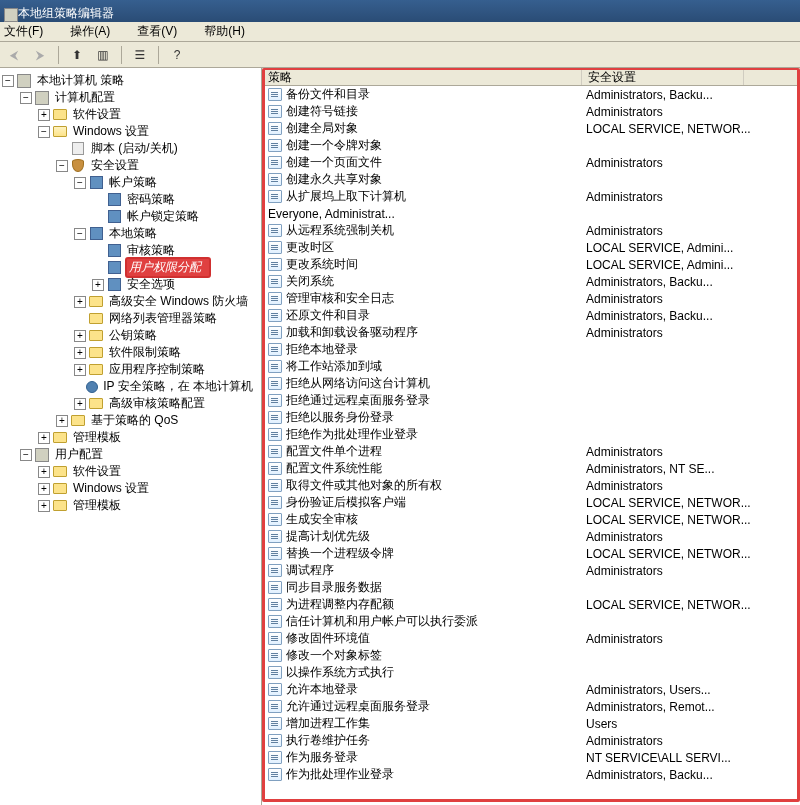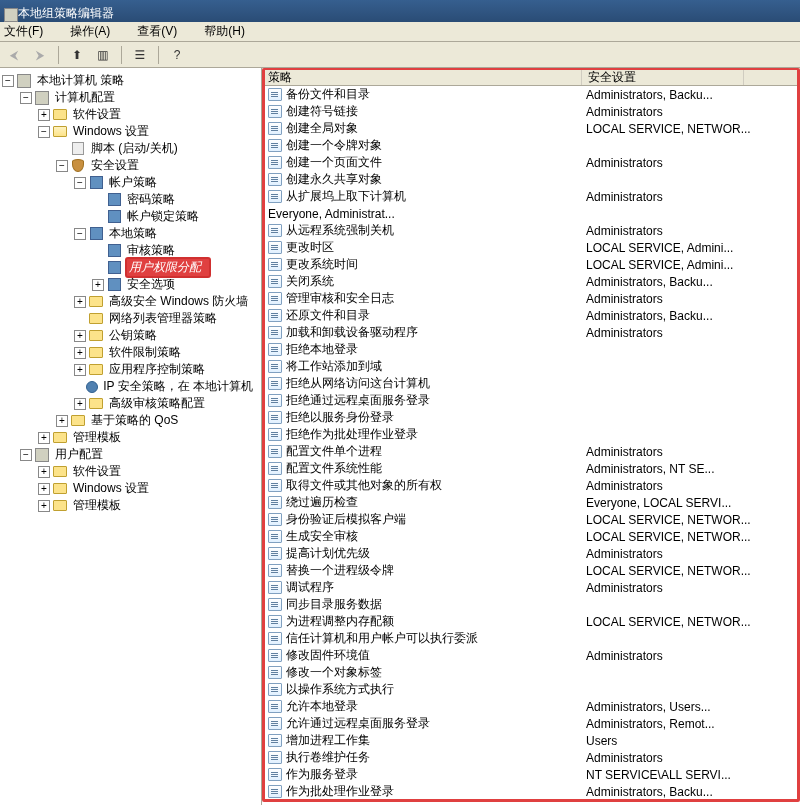--- a/index.html
+++ b/index.html
@@ -578,27 +578,20 @@
         <div class="list-row">
           <div class="cell">
             <span class="item-icon"></span>
             <span>取得文件或其他对象的所有权</span>
           </div>
           <div class="cell">Administrators</div>
         </div>
         <div class="list-row">
           <div class="cell">
             <span class="item-icon"></span>
-            <span>绕过遍历检查</span>
-          </div>
-          <div class="cell">Everyone, LOCAL SERVI...</div>
-        </div>
-        <div class="list-row">
-          <div class="cell">
-            <span class="item-icon"></span>
             <span>身份验证后模拟客户端</span>
           </div>
           <div class="cell">LOCAL SERVICE, NETWOR...</div>
         </div>
         <div class="list-row">
           <div class="cell">
             <span class="item-icon"></span>
             <span>生成安全审核</span>
           </div>
           <div class="cell">LOCAL SERVICE, NETWOR...</div>

